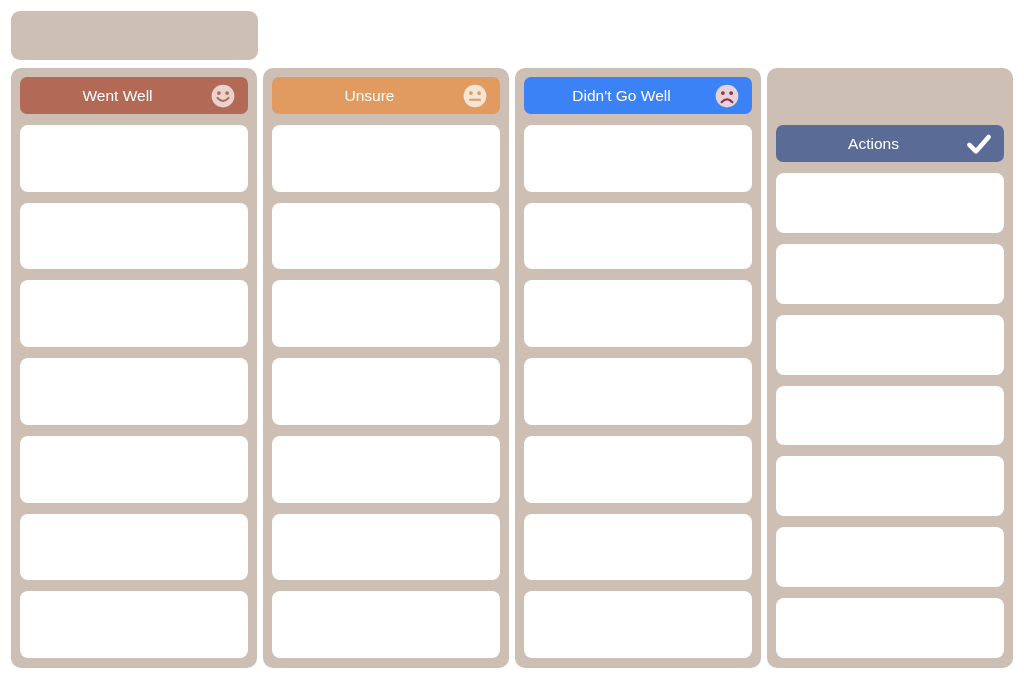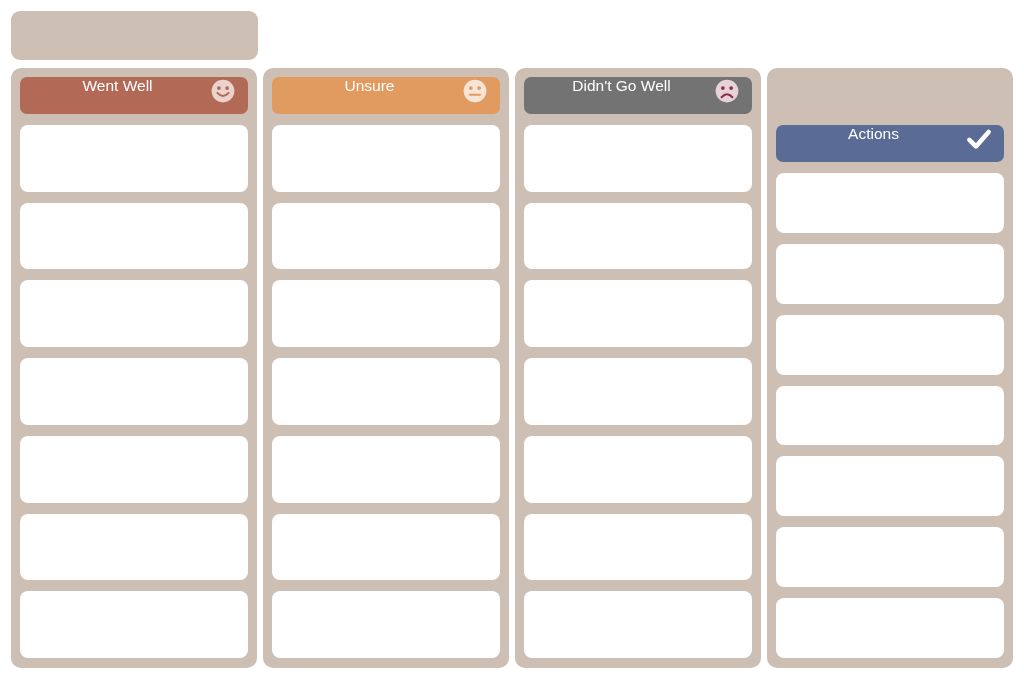--- a/index.html
+++ b/index.html
@@ -61,20 +61,21 @@
     padding: 9px 9px 10px 9px;
     display: flex;
     flex-direction: column;
   }
 
   .col-header {
     height: 37px;
     border-radius: 7px;
     box-sizing: border-box;
     display: flex;
+    align-items: center;
     justify-content: flex-end;
     padding: 0 11px 0 10px;
     flex: 0 0 auto;
     position: relative;
   }
   .col-header-label {
     font-size: 15.5px;
     color: #ffffff;
     white-space: nowrap;
     flex: 1 1 auto;
@@ -154,21 +155,21 @@
           <div class="card"></div>
           <div class="card"></div>
           <div class="card"></div>
           <div class="card"></div>
           <div class="card"></div>
           <div class="card"></div>
           <div class="card"></div>
         </div>
       </div>
       <div class="column">
-        <div class="col-header" style="background: #737373;">
+        <div class="col-header" style="background: #3b82f6;">
           <span class="col-header-label">Didn't Go Well</span>
           <span class="col-header-icon">
             <svg viewBox="0 0 32 32" width="28" height="28">
               <circle cx="16" cy="16" r="13" fill="#e7d2d8"></circle>
               <circle cx="11.3" cy="12.6" r="2.15" fill="#8e2d4b"></circle>
               <circle cx="20.7" cy="12.6" r="2.15" fill="#8e2d4b"></circle>
               <path d="M9.8 23.2 Q16 16.4 22.2 23.2" fill="none" stroke="#8e2d4b" stroke-width="2.3" stroke-linecap="round" stroke-linejoin="round"></path>
             </svg>
           </span>
         </div>

